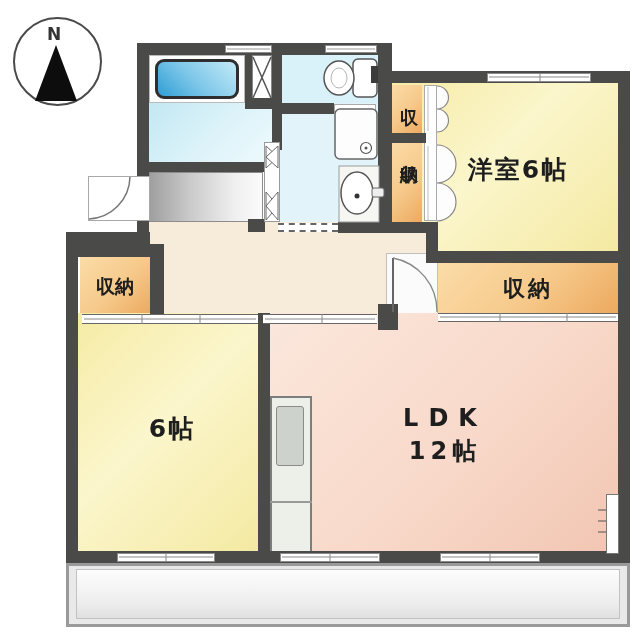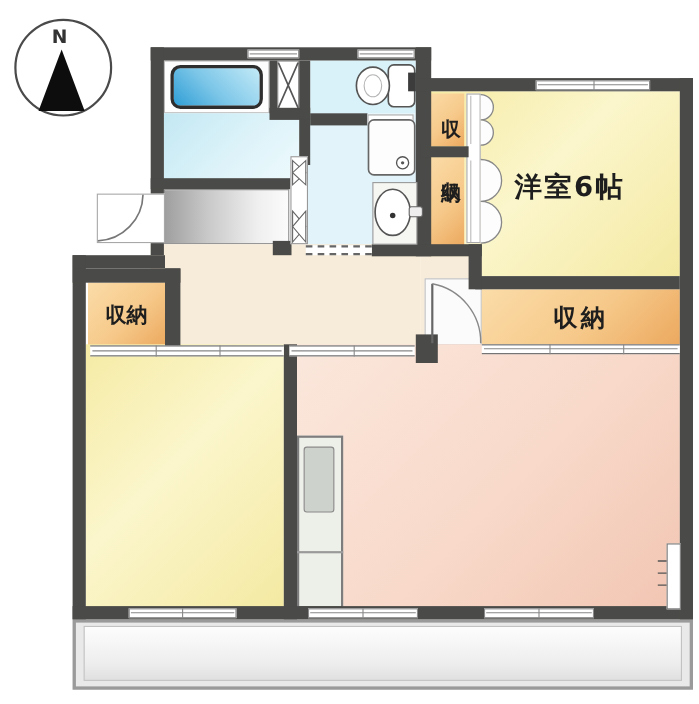--- a/index.html
+++ b/index.html
@@ -161,16 +161,21 @@
 
   <div class="lbl vtext" style="left:389px;top:93px;width:32px;font-size:18px;">収</div>
 
   <div class="lbl vtext" style="left:389px;top:150px;width:32px;font-size:18px;">収納</div>
 
   <div class="lbl" style="left:80px;top:274px;width:70px;font-size:19px;">収納</div>
 
   <div class="lbl" style="left:438px;top:274px;width:180px;font-size:22px;letter-spacing:3px;">収納</div>
 
   <div style="left:92px;top:408px;width:160px;text-align:center;">
+    <div class="lbl" style="position:static;font-size:25px;letter-spacing:2px;margin-top:4px;">6帖</div>
   </div>
 
+  <div style="left:335px;top:404px;width:220px;text-align:center;">
+    <div class="lbl" style="position:static;font-size:24px;letter-spacing:10px;">LDK</div>
+    <div class="lbl" style="position:static;font-size:24px;letter-spacing:5px;margin-top:3px;">12帖</div>
+  </div>
 
 </div>
 
 </body></html>

